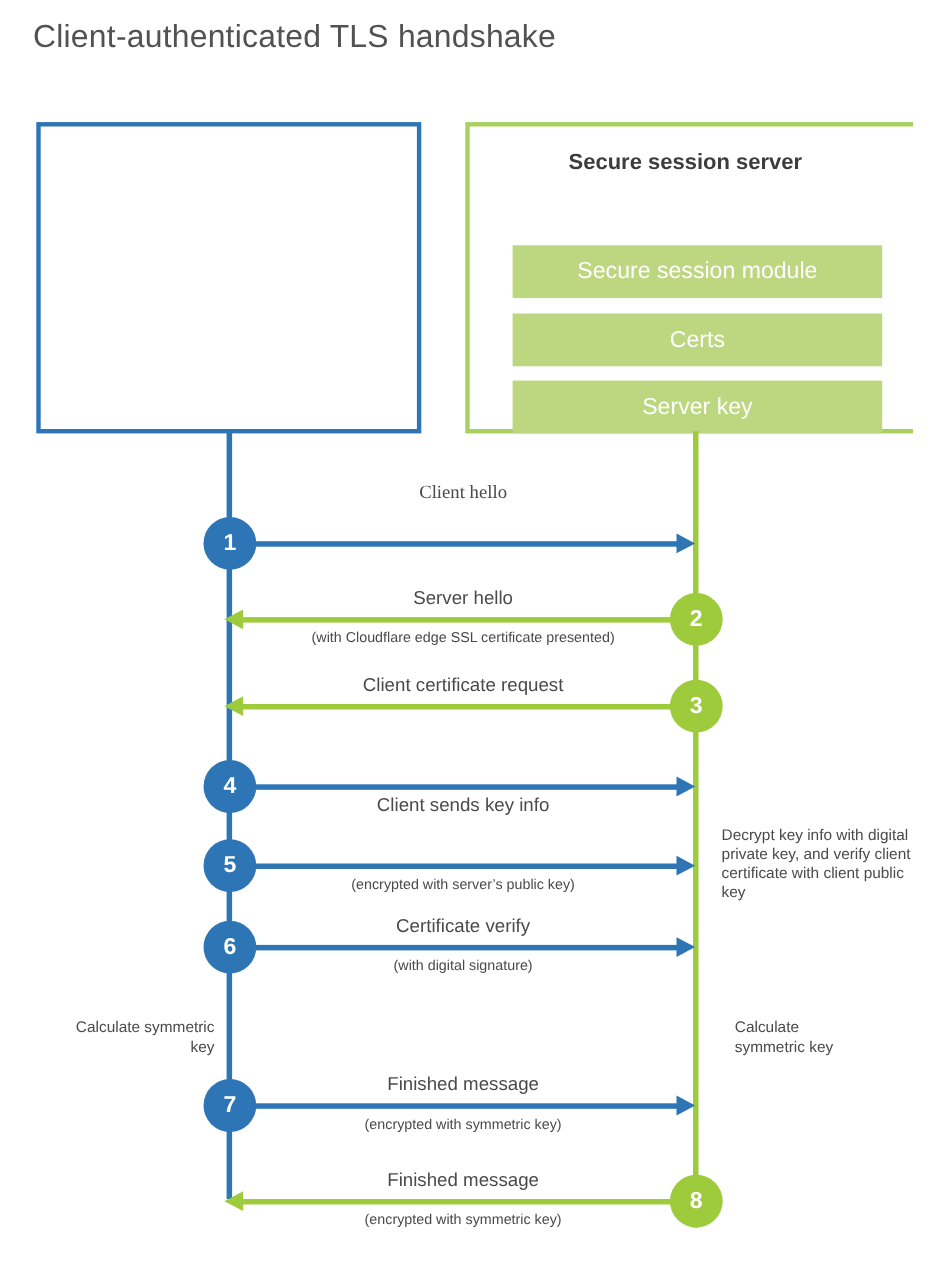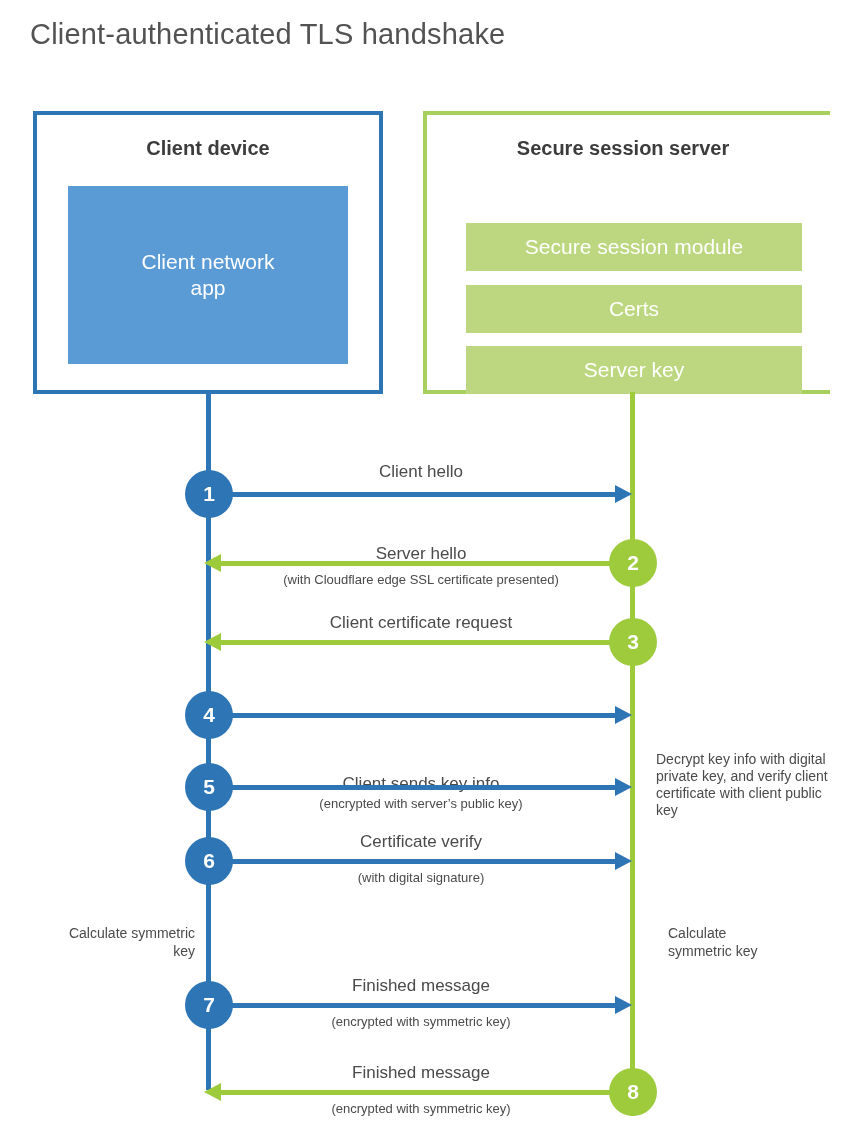--- a/index.html
+++ b/index.html
@@ -55,69 +55,65 @@
   .decrypt-note{left:656px;top:751px;width:178px;line-height:1.22;}
 </style>
 </head>
 <body>
 
 <div class="canvas">
 
   <div class="page-title">Client-authenticated TLS handshake</div>
 
   <div class="actor-box client-box"></div>
-  <div class="actor-title" style="left:33px;width:350px;top:137px;">Client device</div>
-  <div class="client-app">
-    <span>Client network app</span>
-  </div>
 
   <div class="actor-box server-box"></div>
   <div class="actor-title" style="left:412px;width:422px;top:137px;">Secure session server</div>
   <div class="server-bar bar1">
       <span>Secure session module</span>
     </div>
   <div class="server-bar bar2">
       <span>Certs</span>
     </div>
   <div class="server-bar bar3">
       <span>Server key</span>
     </div>
 
   <div class="lifeline blue"></div>
   <div class="lifeline green"></div>
 
-  <div class="msg-label" style="top:462px;">Client hello</div>
+  <div class="msg-label" style="top:438px;font-family:Liberation Serif, serif;">Client hello</div>
   <div class="shaft blue" style="top:492px;"></div>
   <div class="head right" style="top:485px;"></div>
   <div class="circle blue" style="top:470px;">
       <span>1</span>
     </div>
 
-  <div class="msg-label" style="top:534px;margin-top:10px;">Server hello</div>
+  <div class="msg-label" style="top:534px;">Server hello</div>
   <div class="shaft green" style="top:561px;"></div>
   <div class="head left" style="top:554px;"></div>
   <div class="msg-sub" style="top:572px;">(with Cloudflare edge SSL certificate presented)</div>
   <div class="circle green" style="top:539px;">
       <span>2</span>
     </div>
 
   <div class="msg-label" style="top:613px;">Client certificate request</div>
   <div class="shaft green" style="top:640px;"></div>
   <div class="head left" style="top:633px;"></div>
   <div class="circle green" style="top:618px;">
       <span>3</span>
     </div>
 
   <div class="shaft blue" style="top:713px;"></div>
   <div class="head right" style="top:706px;"></div>
   <div class="circle blue" style="top:691px;">
       <span>4</span>
     </div>
 
-  <div class="msg-label" style="top:774px;">Client sends key info</div>
+  <div class="msg-label" style="top:722px;">Client sends key info</div>
   <div class="shaft blue" style="top:785px;"></div>
   <div class="head right" style="top:778px;"></div>
   <div class="msg-sub" style="top:796px;">(encrypted with server’s public key)</div>
   <div class="circle blue" style="top:763px;">
       <span>5</span>
     </div>
 
   <div class="msg-label" style="top:832px;">Certificate verify</div>
   <div class="shaft blue" style="top:859px;"></div>
   <div class="head right" style="top:852px;"></div>

